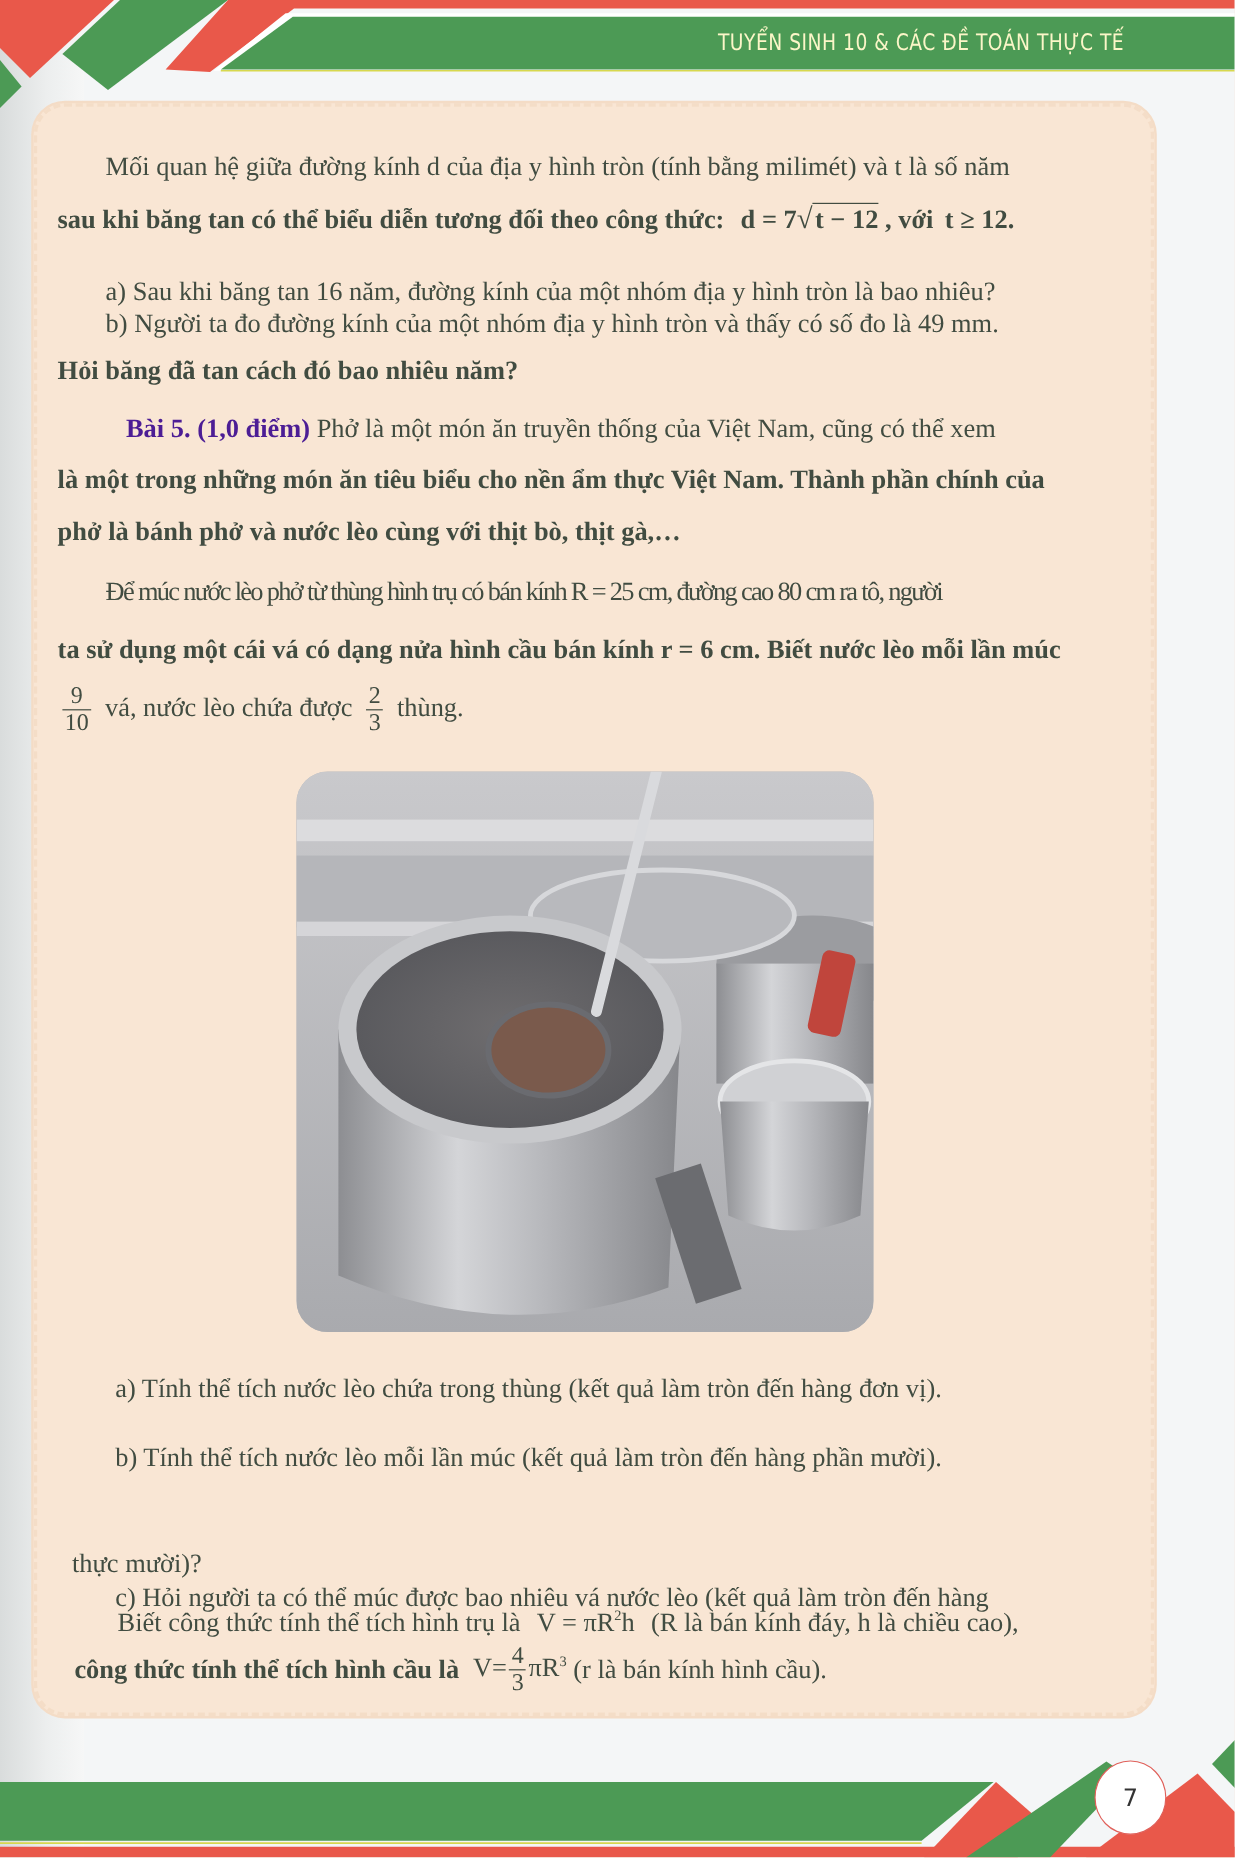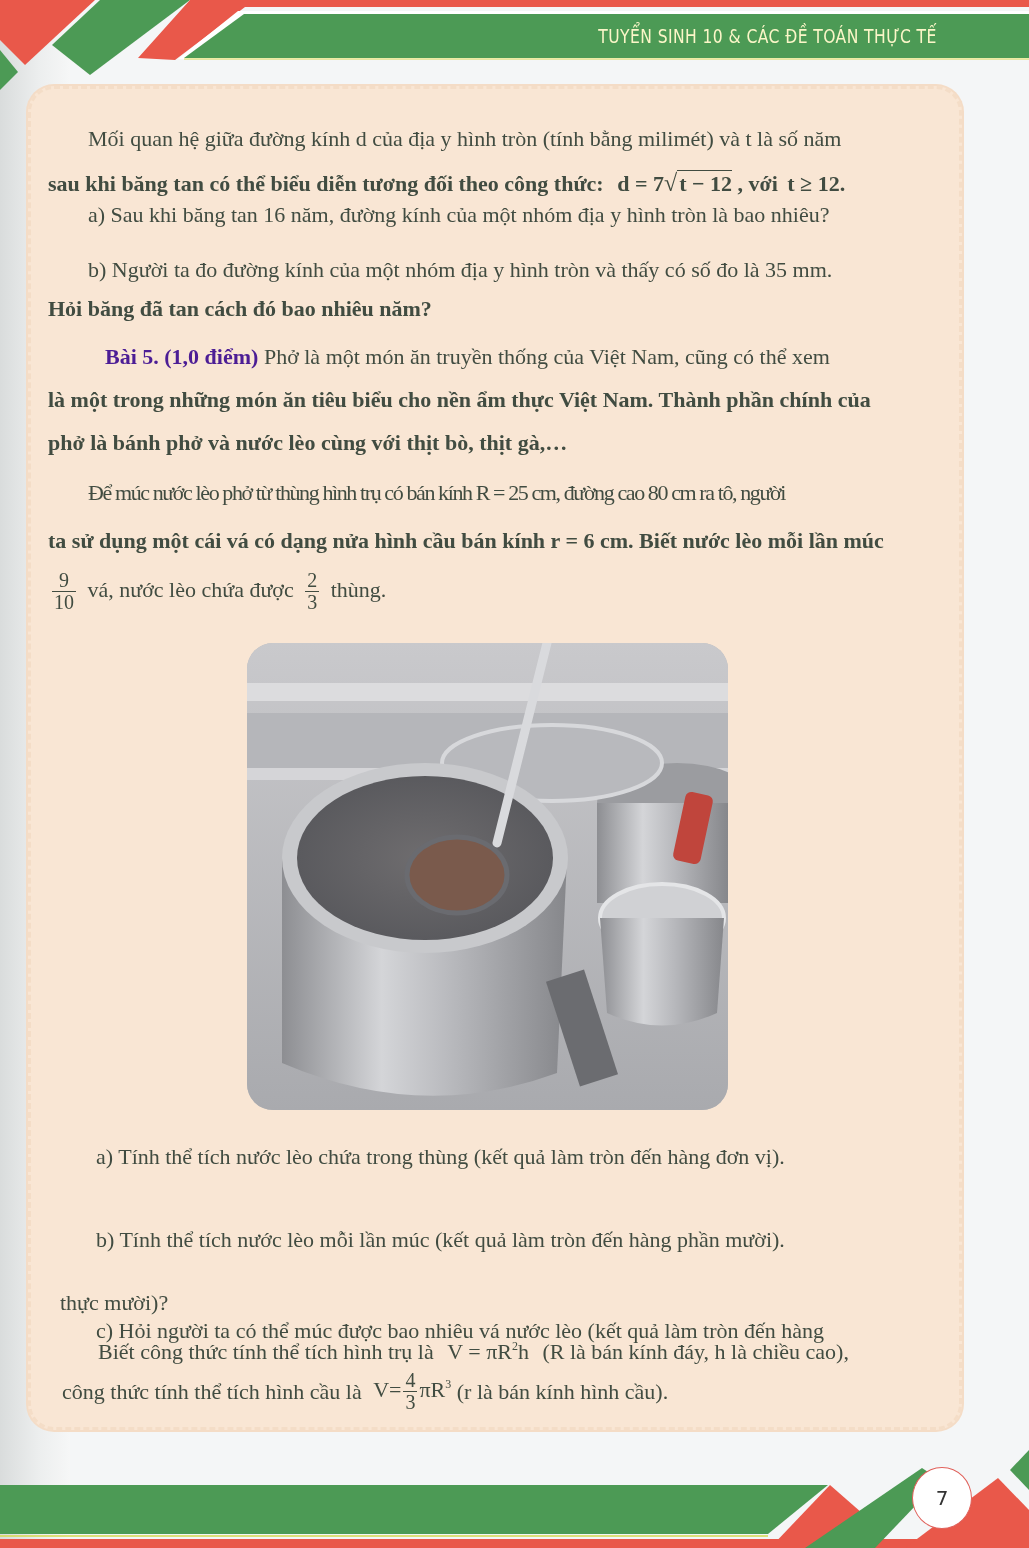--- a/index.html
+++ b/index.html
@@ -91,22 +91,22 @@
 
 <div class="txt indent" style="top:128px;">Mối quan hệ giữa đường kính d của địa y hình tròn (tính bằng milimét) và t là số năm</div>
 <div class="txt flush" style="top:171px;">
   <span>sau khi băng tan có thể biểu diễn tương đối theo công thức:</span>
   <span style="margin-left:8px;">
     <span>d = 7</span><span style="font-size:24px;">√</span><span class="sqrt">t − 12</span>
   </span>
   <span>, với</span>
   <span style="margin-left:4px;">t ≥ 12.</span>
 </div>
-<div class="txt indent" style="top:204px;">a) Sau khi băng tan 16 năm, đường kính của một nhóm địa y hình tròn là bao nhiêu?</div>
-<div class="txt indent" style="top:259px;">b) Người ta đo đường kính của một nhóm địa y hình tròn và thấy có số đo là 35 mm.</div>
+<div class="txt indent" style="top:232px;">a) Sau khi băng tan 16 năm, đường kính của một nhóm địa y hình tròn là bao nhiêu?</div>
+<div class="txt indent" style="top:259px;">b) Người ta đo đường kính của một nhóm địa y hình tròn và thấy có số đo là 49 mm.</div>
 <div class="txt flush" style="top:298px;">Hỏi băng đã tan cách đó bao nhiêu năm?</div>
 
 <div class="txt" style="left:105px; top:346px;">
   <span class="red">Bài 5. (1,0 điểm)</span><span> Phở là một món ăn truyền thống của Việt Nam, cũng có thể xem</span>
 </div>
 <div class="txt flush" style="top:389px;">là một trong những món ăn tiêu biểu cho nền ẩm thực Việt Nam. Thành phần chính của</div>
 <div class="txt flush" style="top:432px;">phở là bánh phở và nước lèo cùng với thịt bò, thịt gà,…</div>
 <div class="txt cond" style="left:88px; top:482px;">Để múc nước lèo phở từ thùng hình trụ có bán kính R = 25 cm, đường cao 80 cm ra tô, người</div>
 <div class="txt flush" style="top:530px;">ta sử dụng một cái vá có dạng nửa hình cầu bán kính r = 6 cm. Biết nước lèo mỗi lần múc</div>
 <div class="txt" style="left:48px; top:570px;">
@@ -159,32 +159,32 @@
     <line x1="300" y1="0" x2="250" y2="200" stroke="#d9dadd" stroke-width="9" stroke-linecap="round"></line>
     <ellipse cx="210" cy="232" rx="50" ry="38" fill="#7a5a4c" stroke="#6a6b70" stroke-width="5"></ellipse>
 
     <ellipse cx="415" cy="275" rx="62" ry="34" fill="#d0d1d4" stroke="#e4e5e7" stroke-width="4"></ellipse>
     <path d="M353 275 L360 370 Q415 395 470 370 L477 275 Z" fill="url(#pot)"></path>
     <rect x="315" y="330" width="40" height="110" fill="#6b6c70" transform="rotate(-18 335 385)"></rect>
   </svg>
 </div>
 
 <div class="txt" style="left:96px; top:1146px;">a) Tính thể tích nước lèo chứa trong thùng (kết quả làm tròn đến hàng đơn vị).</div>
-<div class="txt" style="left:96px; top:1229px;">b) Tính thể tích nước lèo mỗi lần múc (kết quả làm tròn đến hàng phần mười).</div>
+<div class="txt" style="left:96px; top:1204px;">b) Tính thể tích nước lèo mỗi lần múc (kết quả làm tròn đến hàng phần mười).</div>
 <div class="txt" style="left:96px; top:1320px;">c) Hỏi người ta có thể múc được bao nhiêu vá nước lèo (kết quả làm tròn đến hàng</div>
 <div class="txt" style="left:60px; top:1292px;">thực mười)?</div>
 
 <div class="txt" style="left:98px; top:1340px;">
   <span>Biết công thức tính thể tích hình trụ là</span>
   <span style="margin:0 8px;">
     <span>V = πR</span><span class="sup">2</span><span>h</span>
   </span>
   <span>(R là bán kính đáy, h là chiều cao),</span>
 </div>
 <div class="txt" style="left:62px; top:1370px;">
-  <span style="vertical-align:middle;">công thức tính thể tích hình cầu là</span>
+  <span style="vertical-align:middle;font-weight:bold;">công thức tính thể tích hình cầu là</span>
   <span style="margin-left:6px; vertical-align:middle;">
     <span>V=</span><span class="frac" style="margin:0 2px;"><span class="num">4</span><span>3</span></span><span>πR</span><span class="sup">3</span>
   </span>
   <span style="vertical-align:middle;">(r là bán kính hình cầu).</span>
 </div>
 
 <div class="pagenum">7</div>
 
 </body></html>

